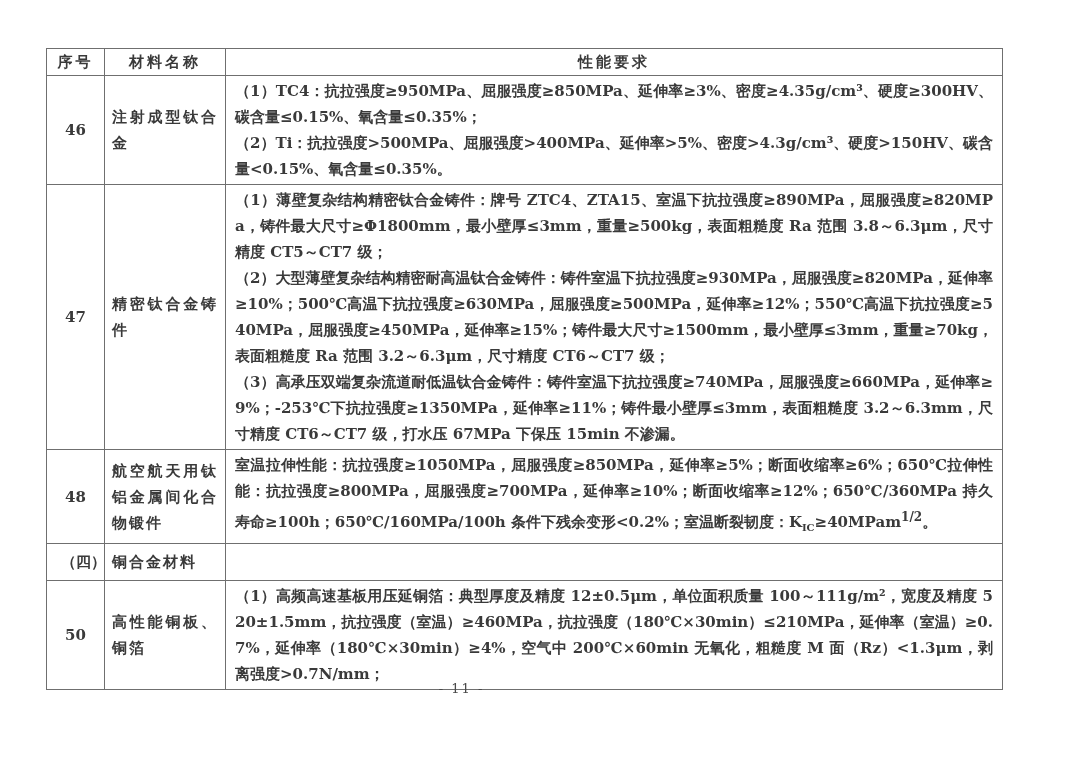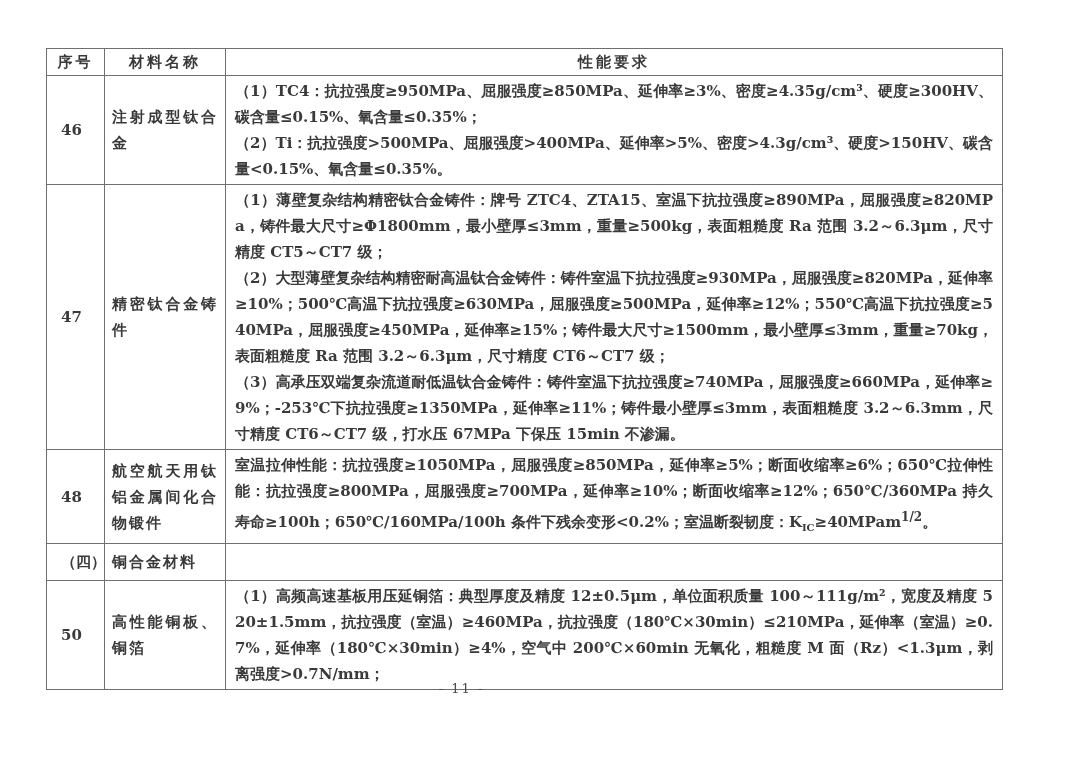--- a/index.html
+++ b/index.html
@@ -37,21 +37,21 @@
     height: 26px;
     font-weight: bold;
     text-align: center;
     letter-spacing: 3px;
     padding: 0 4px;
   }
   col.c-id   { width: 58px; }
   col.c-name { width: 121px; }
   col.c-req  { width: 777px; }
   td.col-id {
-    text-align: left;
+    text-align: center;
     padding: 2px 14px;
   }
   td.col-name {
     text-align: justify;
     text-align-last: left;
     letter-spacing: 2px;
     padding: 2px 7px;
   }
   td.col-req {
     padding: 2px 9px;
@@ -106,21 +106,21 @@
         <td class="col-req">
           <p>（1）TC4：抗拉强度≥950MPa、屈服强度≥850MPa、延伸率≥3%、密度≥4.35g/cm³、硬度≥300HV、碳含量≤0.15%、氧含量≤0.35%；</p>
           <p>（2）Ti：抗拉强度&gt;500MPa、屈服强度&gt;400MPa、延伸率&gt;5%、密度&gt;4.3g/cm³、硬度&gt;150HV、碳含量&lt;0.15%、氧含量≤0.35%。</p>
         </td>
       </tr>
 
       <tr class="r-h47">
         <td class="col-id">47</td>
         <td class="col-name">精密钛合金铸件</td>
         <td class="col-req">
-          <p>（1）薄壁复杂结构精密钛合金铸件：牌号 ZTC4、ZTA15、室温下抗拉强度≥890MPa，屈服强度≥820MPa，铸件最大尺寸≥Φ1800mm，最小壁厚≤3mm，重量≥500kg，表面粗糙度 Ra 范围 3.2～6.3μm，尺寸精度 CT5～CT7 级；</p>
+          <p>（1）薄壁复杂结构精密钛合金铸件：牌号 ZTC4、ZTA15、室温下抗拉强度≥890MPa，屈服强度≥820MPa，铸件最大尺寸≥Φ1800mm，最小壁厚≤3mm，重量≥500kg，表面粗糙度 Ra 范围 3.8～6.3μm，尺寸精度 CT5～CT7 级；</p>
           <p>（2）大型薄壁复杂结构精密耐高温钛合金铸件：铸件室温下抗拉强度≥930MPa，屈服强度≥820MPa，延伸率≥10%；500℃高温下抗拉强度≥630MPa，屈服强度≥500MPa，延伸率≥12%；550℃高温下抗拉强度≥540MPa，屈服强度≥450MPa，延伸率≥15%；铸件最大尺寸≥1500mm，最小壁厚≤3mm，重量≥70kg，表面粗糙度 Ra 范围 3.2～6.3μm，尺寸精度 CT6～CT7 级；</p>
           <p>（3）高承压双端复杂流道耐低温钛合金铸件：铸件室温下抗拉强度≥740MPa，屈服强度≥660MPa，延伸率≥9%；-253℃下抗拉强度≥1350MPa，延伸率≥11%；铸件最小壁厚≤3mm，表面粗糙度 3.2～6.3mm，尺寸精度 CT6～CT7 级，打水压 67MPa 下保压 15min 不渗漏。</p>
         </td>
       </tr>
 
       <tr class="r-h48">
         <td class="col-id">48</td>
         <td class="col-name">航空航天用钛铝金属间化合物锻件</td>
         <td class="col-req">
           <p><span>室温拉伸性能：抗拉强度≥1050MPa，屈服强度≥850MPa，延伸率≥5%；断面收缩率≥6%；650℃拉伸性能：抗拉强度≥800MPa，屈服强度≥700MPa，延伸率≥10%；断面收缩率≥12%；650℃/360MPa 持久寿命≥100h；650℃/160MPa/100h 条件下残余变形&lt;0.2%；室温断裂韧度：K</span><sub>IC</sub><span>≥40MPam</span><sup>1/2</sup><span>。</span></p>

